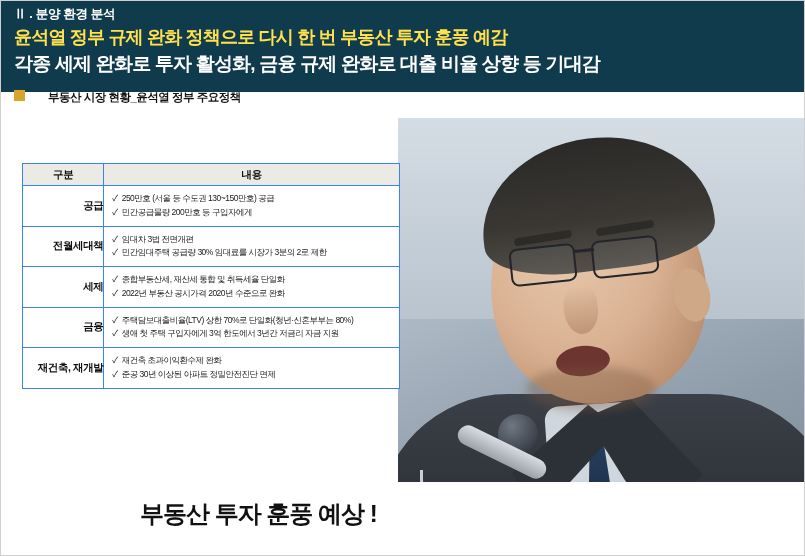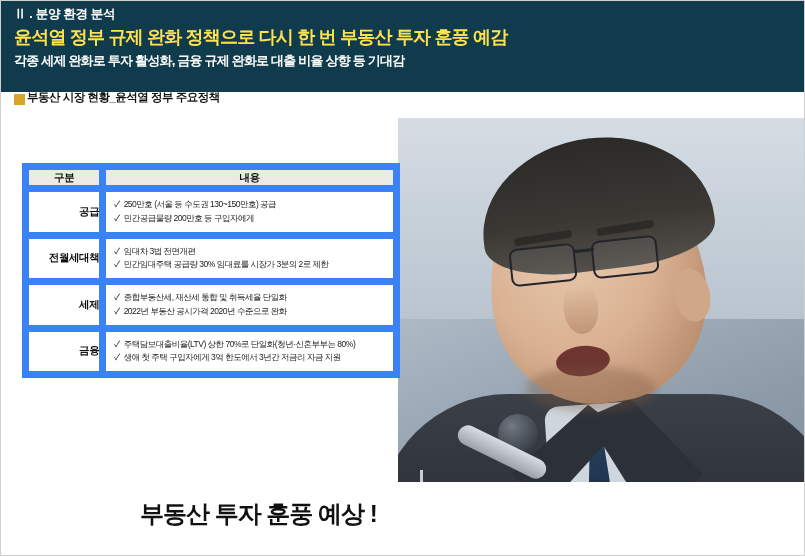--- a/index.html
+++ b/index.html
@@ -36,35 +36,35 @@
   }
   .header .headline {
     font-size: 18px;
     font-weight: bold;
     color: #ffe14d;
     letter-spacing: -0.8px;
     line-height: 1.25;
     margin: 0 0 4px 0;
   }
   .header .subline {
-    font-size: 13px;
+    font-size: 19px;
     font-weight: bold;
     color: #ffffff;
     letter-spacing: -0.8px;
     line-height: 1.2;
     margin: 0;
   }
 
   
   .section-title {
     position: absolute;
     left: 14px; top: 90px;
     display: flex;
-    align-items: flex-end;
-    gap: 2px;
+    align-items: flex-start;
+    gap: 23px;
   }
   .section-title .bullet {
     width: 11px;
     height: 11px;
     background: #d8a42a;
     display: inline-block;
   }
   .section-title .label {
     font-size: 11.5px;
     font-weight: bold;
@@ -267,21 +267,21 @@
 
   
   .policy-table {
     position: absolute;
     left: 22px; top: 163px;
     width: 378px;
     border-collapse: collapse;
     background: #ffffff;
   }
   .policy-table th, .policy-table td {
-    border: 7px solid #3b82f6;
+    border: 1px solid #3b82f6;
     padding: 0;
   }
   .policy-table thead th {
     background: #eceae4;
     font-size: 10.5px;
     font-weight: bold;
     color: #111;
     height: 22px;
     letter-spacing: -0.3px;
   }
@@ -443,20 +443,35 @@
               <span class="chk">✓</span>
               <span>주택담보대출비율(LTV) 상한 70%로 단일화(청년·신혼부부는 80%)</span>
             </li>
           <li>
               <span class="chk">✓</span>
               <span>생애 첫 주택 구입자에게 3억 한도에서 3년간 저금리 자금 지원</span>
             </li>
         </ul>
       </td>
     </tr>
+    <tr>
+      <td class="cat">재건축, 재개발</td>
+      <td class="content">
+        <ul>
+          <li>
+              <span class="chk">✓</span>
+              <span>재건축 초과이익환수제 완화</span>
+            </li>
+          <li>
+              <span class="chk">✓</span>
+              <span>준공 30년 이상된 아파트 정밀안전진단 면제</span>
+            </li>
+        </ul>
+      </td>
+    </tr>
   </tbody>
 </table>
 
 <div class="bottom-banner">
   <div class="tagline">부동산 투자 훈풍 예상 !</div>
 </div>
 
 <div class="frame-border"></div>
 
 </body></html>

